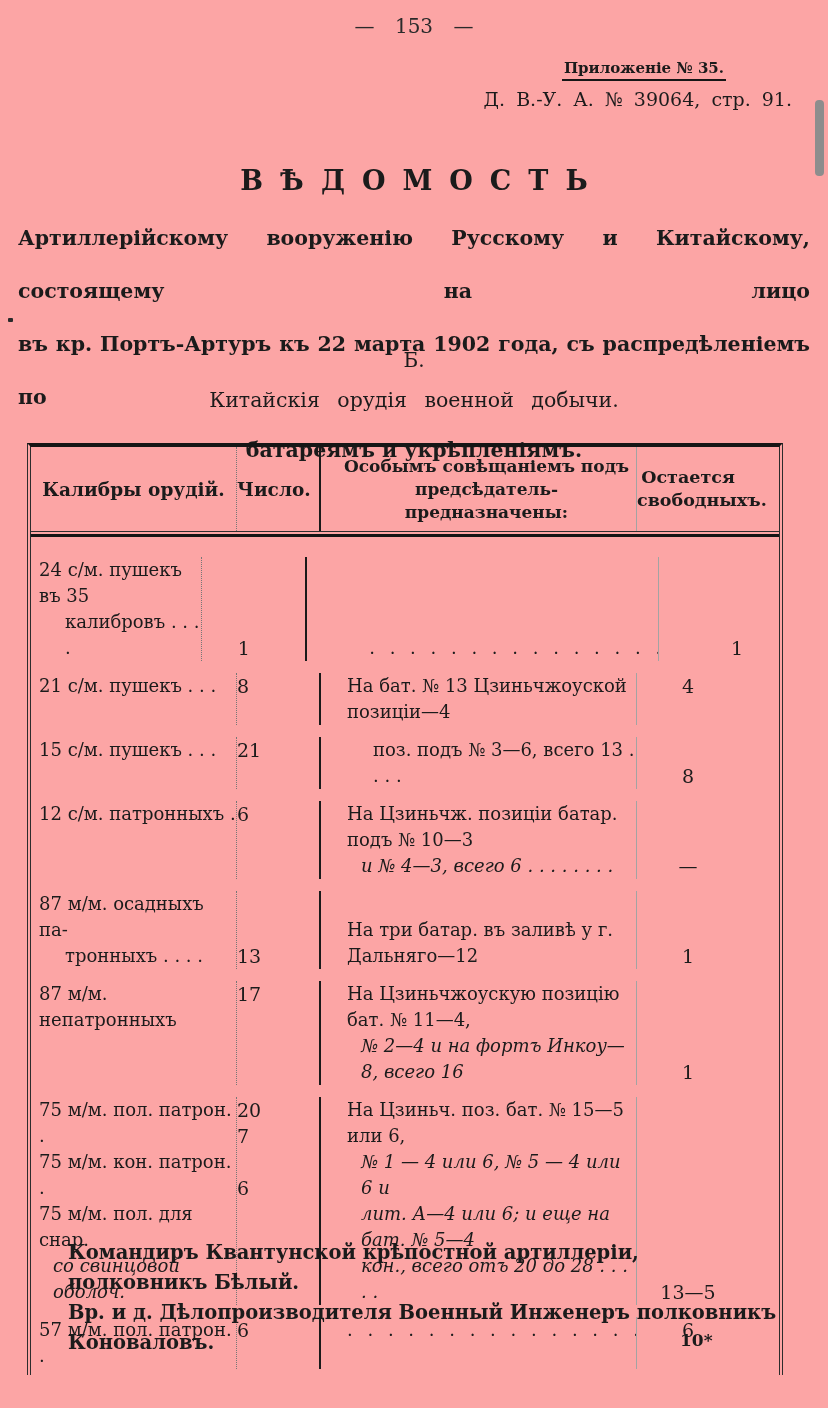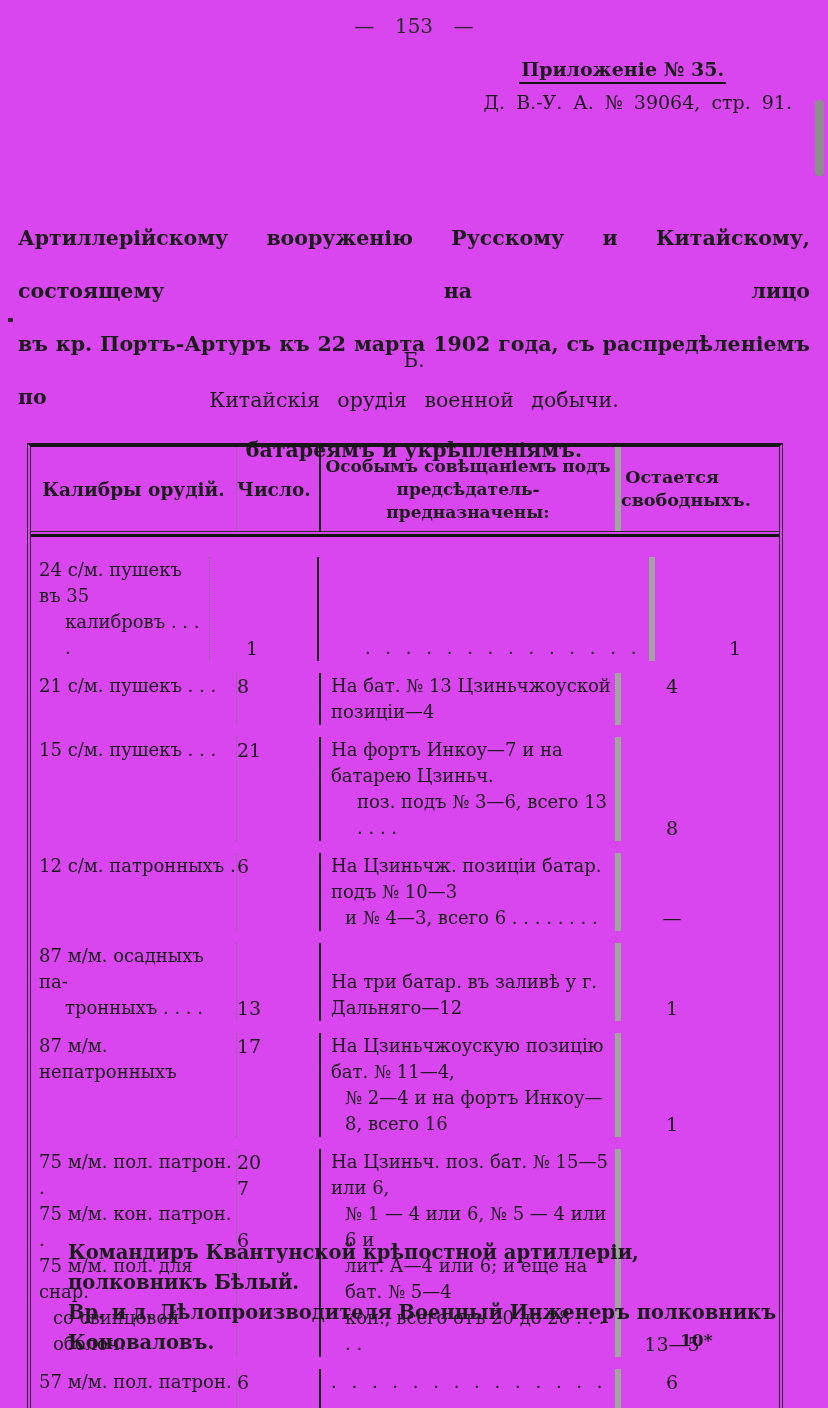--- a/index.html
+++ b/index.html
@@ -3,30 +3,30 @@
 <meta charset="utf-8">
 <style>
   html,body{margin:0;padding:0;}
   body{
     width:828px;height:1408px;
     background:#f4f4f4;
     font-family:"DejaVu Serif","Liberation Serif",serif;
   }
   .page{
     position:relative;width:828px;height:1408px;
-    background:#d946ef;color:#1b1b1b;overflow:hidden;
+    background:#fca5a5;color:#1b1b1b;overflow:hidden;
   }
   
   .pageno{
     position:absolute;top:14px;left:0;width:100%;
     text-align:center;font-size:20px;word-spacing:14px;color:#2a2a2a;
   }
   .annotation{position:absolute;top:58px;right:36px;text-align:right;}
   .annotation .l1{
-    display:inline-block;font-weight:bold;font-size:19px;
+    display:inline-block;font-weight:bold;font-size:15px;
     border-bottom:2.5px solid #151515;padding:0 2px 2px 2px;margin-right:66px;
   }
   .annotation .l2{font-size:19px;margin-top:7px;word-spacing:5px;}
   .doc-title{
     position:absolute;top:165px;left:0;width:100%;text-align:center;
     font-size:27px;font-weight:bold;letter-spacing:17px;text-indent:17px;
   }
   .subtitle{position:absolute;top:212px;left:18px;width:792px;
     font-weight:bold;font-size:20.5px;line-height:53px;}
   .subtitle .js{text-align:justify;text-align-last:justify;}
@@ -39,25 +39,25 @@
   .tbl{
     position:absolute;top:443px;left:27px;width:756px;box-sizing:border-box;
     border-top:4px solid #161616;
     border-left:4px double #2c2c2c;border-right:4px double #2c2c2c;
     font-size:18px;
   }
   .trow{display:flex;}
   .cell{box-sizing:border-box;display:flex;flex-direction:column;}
   .c1{width:206px;border-right:1px dotted #777;padding-left:8px;}
   .c2{width:84px;border-right:2px solid #1a1a1a;text-align:left;}
-  .c3{width:300px;border-right:6px solid #a3a3a3;padding-left:10px;}
+  .c3{width:300px;border-right:1px solid #a3a3a3;padding-left:10px;margin-left:16px;}
   .c4{width:102px;text-align:center;}
   .ln{min-height:26px;line-height:26px;}
   .ind{padding-left:26px;}
-  .ind2{padding-left:14px;}
+  .ind2{padding-left:14px;font-style:italic;}
   .dotline{letter-spacing:2px;word-spacing:5px;white-space:nowrap;overflow:hidden;}
   .vb{justify-content:flex-end;}
   
   .thead{display:flex;min-height:84px;border-bottom:1px solid #2e2e2e;font-weight:bold;}
   .thead .cell{justify-content:center;}
   .thead .c1{text-align:center;padding-left:0;font-size:18.5px;}
   .thead .c2{font-size:18.5px;}
   .thead .c3{text-align:center;font-size:17px;padding:4px 2px;}
   .thead .c3 .ln,.thead .c4 .ln{min-height:23px;line-height:23px;}
   .thead .c4{font-size:17.5px;}
@@ -81,20 +81,21 @@
 
 <div class="page">
 
   <div class="pageno">— 153 —</div>
 
   <div class="annotation">
     <span class="l1">Приложеніе № 35.</span>
     <div class="l2">Д. В.-У. А. № 39064, стр. 91.</div>
   </div>
 
+  <div class="doc-title">ВѢДОМОСТЬ</div>
 
   <div class="subtitle">
     <div class="js">Артиллерійскому вооруженію Русскому и Китайскому, состоящему на лицо</div>
     <div class="js">въ кр. Портъ-Артуръ къ 22 марта 1902 года, съ распредѣленіемъ по</div>
     <div class="ctr">батареямъ и укрѣпленіямъ.</div>
   </div>
 
   <div class="section-letter">Б.</div>
   <div class="section-title">Китайскія орудія военной добычи.</div>
 
@@ -148,21 +149,20 @@
       </div>
 
       <div class="trow row">
         <div class="cell c1">
           <div class="ln">15 с/м. пушекъ . . .</div>
         </div>
         <div class="cell c2 num">
             <div class="ln">21</div>
           </div>
         <div class="cell c3">
-          <div class="ln">На фортъ Инкоу—7 и на батарею Цзиньч.</div>
           <div class="ln ind">поз. подъ № 3—6, всего 13 . . . .</div>
         </div>
         <div class="cell c4 vb num">
             <div class="ln">8</div>
           </div>
       </div>
 
       <div class="trow row">
         <div class="cell c1">
           <div class="ln">12 с/м. патронныхъ .</div>

